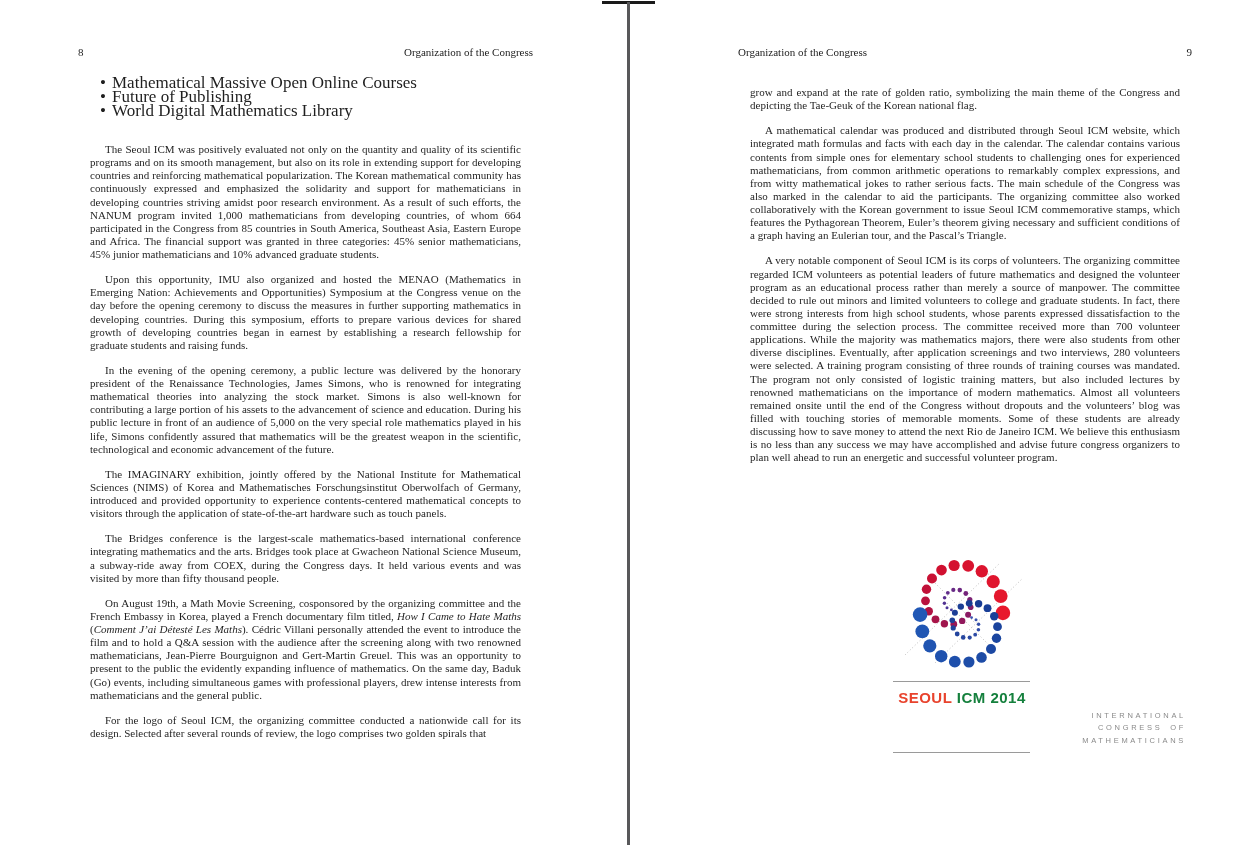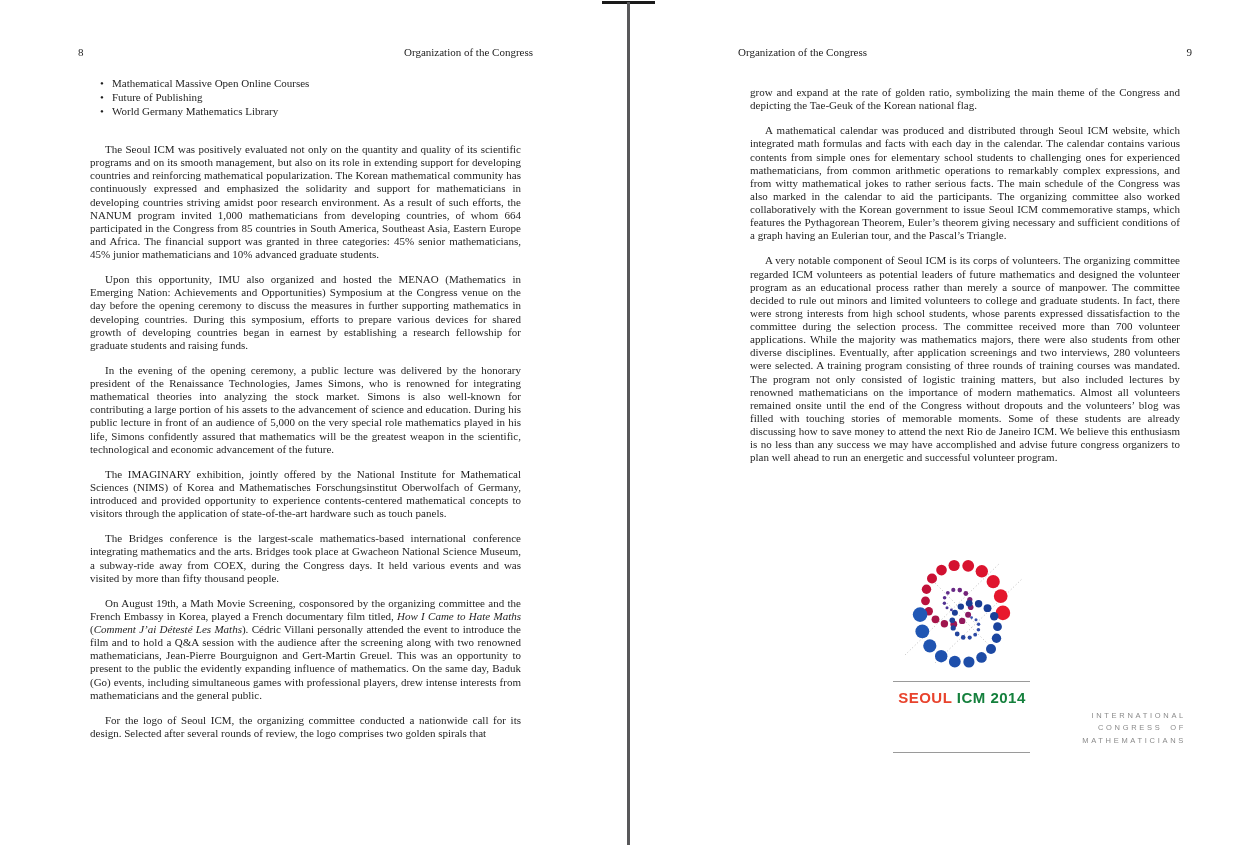--- a/index.html
+++ b/index.html
@@ -8,21 +8,21 @@
   
   .fold-line{position:absolute;left:627px;top:2px;width:3px;height:843px;background:#58585a;}
   .crop-tick{position:absolute;left:602px;top:1px;width:53px;height:3px;background:#1a1a1a;}
   
   .page{position:absolute;top:0;height:845px;}
   .page-left{left:78px;width:455px;}
   .page-right{left:738px;width:454px;}
   .running-header{position:absolute;top:46px;left:0;right:0;display:flex;justify-content:space-between;
                   font-size:11px;line-height:13px;color:#1c1c1c;}
   .bullets{position:absolute;top:76px;left:22px;right:0;margin:0;padding:0;list-style:none;
-           font-size:11px;line-height:14px;}
+           font-size:17px;line-height:14px;}
   .bullets li{position:relative;padding-left:12px;}
   .bullets li::before{content:"\2022";position:absolute;left:0;top:0;}
   .body-text{position:absolute;left:0;right:0;font-size:11px;line-height:13.125px;
              text-align:justify;hyphens:auto;-webkit-hyphens:auto;}
   .page-left .body-text{top:131px;}
   .page-right .body-text{top:74px;}
   .body-text p{margin:12px;}
   .body-text p.indent{text-indent:15px;}
   
   .logo{position:absolute;left:738px;top:0;width:448px;height:845px;pointer-events:none;}
@@ -45,21 +45,21 @@
   <div class="fold-line"></div>
 
   <section class="page page-left">
     <header class="running-header">
       <span>8</span>
       <span>Organization of the Congress</span>
     </header>
     <ul class="bullets">
         <li>Mathematical Massive Open Online Courses</li>
         <li>Future of Publishing</li>
-        <li>World Germany Mathematics Library</li>
+        <li>World Digital Mathematics Library</li>
       </ul>
     <div class="body-text">
         <p class="indent"><span>The Seoul ICM was positively evaluated not only on the quantity and quality of its scientific programs and on its smooth management, but also on its role in extending support for developing countries and reinforcing mathematical popularization. The Korean mathematical community has continuously expressed and emphasized the solidarity and support for mathematicians in developing countries striving amidst poor research environment. As a result of such efforts, the NANUM program invited 1,000 mathematicians from developing countries, of whom 664 participated in the Congress from 85 countries in South America, Southeast Asia, Eastern Europe and Africa. The financial support was granted in three categories: 45% senior mathematicians, 45% junior mathematicians and 10% advanced graduate students.</span></p>
         <p class="indent"><span>Upon this opportunity, IMU also organized and hosted the MENAO (Mathematics in Emerging Nation: Achievements and Opportunities) Symposium at the Congress venue on the day before the opening ceremony to discuss the measures in further supporting mathematics in developing countries. During this symposium, efforts to prepare various devices for shared growth of developing countries began in earnest by establishing a research fellowship for graduate students and raising funds.</span></p>
         <p class="indent"><span>In the evening of the opening ceremony, a public lecture was delivered by the honorary president of the Renaissance Technologies, James Simons, who is renowned for integrating mathematical theories into analyzing the stock market. Simons is also well-known for contributing a large portion of his assets to the advancement of science and education. During his public lecture in front of an audience of 5,000 on the very special role mathematics played in his life, Simons confidently assured that mathematics will be the greatest weapon in the scientific, technological and economic advancement of the future.</span></p>
         <p class="indent"><span>The IMAGINARY exhibition, jointly offered by the National Institute for Mathematical Sciences (NIMS) of Korea and Mathematisches Forschungsinstitut Oberwolfach of Germany, introduced and provided opportunity to experience contents-centered mathematical concepts to visitors through the application of state-of-the-art hardware such as touch panels.</span></p>
         <p class="indent"><span>The Bridges conference is the largest-scale mathematics-based international conference integrating mathematics and the arts. Bridges took place at Gwacheon National Science Museum, a subway-ride away from COEX, during the Congress days. It held various events and was visited by more than fifty thousand people.</span></p>
         <p class="indent"><span>On August 19th, a Math Movie Screening, cosponsored by the organizing committee and the French Embassy in Korea, played a French documentary film titled, </span><i>How I Came to Hate Maths</i><span> (</span><i>Comment J’ai Détesté Les Maths</i><span>). Cédric Villani personally attended the event to introduce the film and to hold a Q&amp;A session with the audience after the screening along with two renowned mathematicians, Jean-Pierre Bourguignon and Gert-Martin Greuel. This was an opportunity to present to the public the evidently expanding influence of mathematics. On the same day, Baduk (Go) events, including simultaneous games with professional players, drew intense interests from mathematicians and the general public.</span></p>
         <p class="indent"><span>For the logo of Seoul ICM, the organizing committee conducted a nationwide call for its design. Selected after several rounds of review, the logo comprises two golden spirals that</span></p>
       </div>

